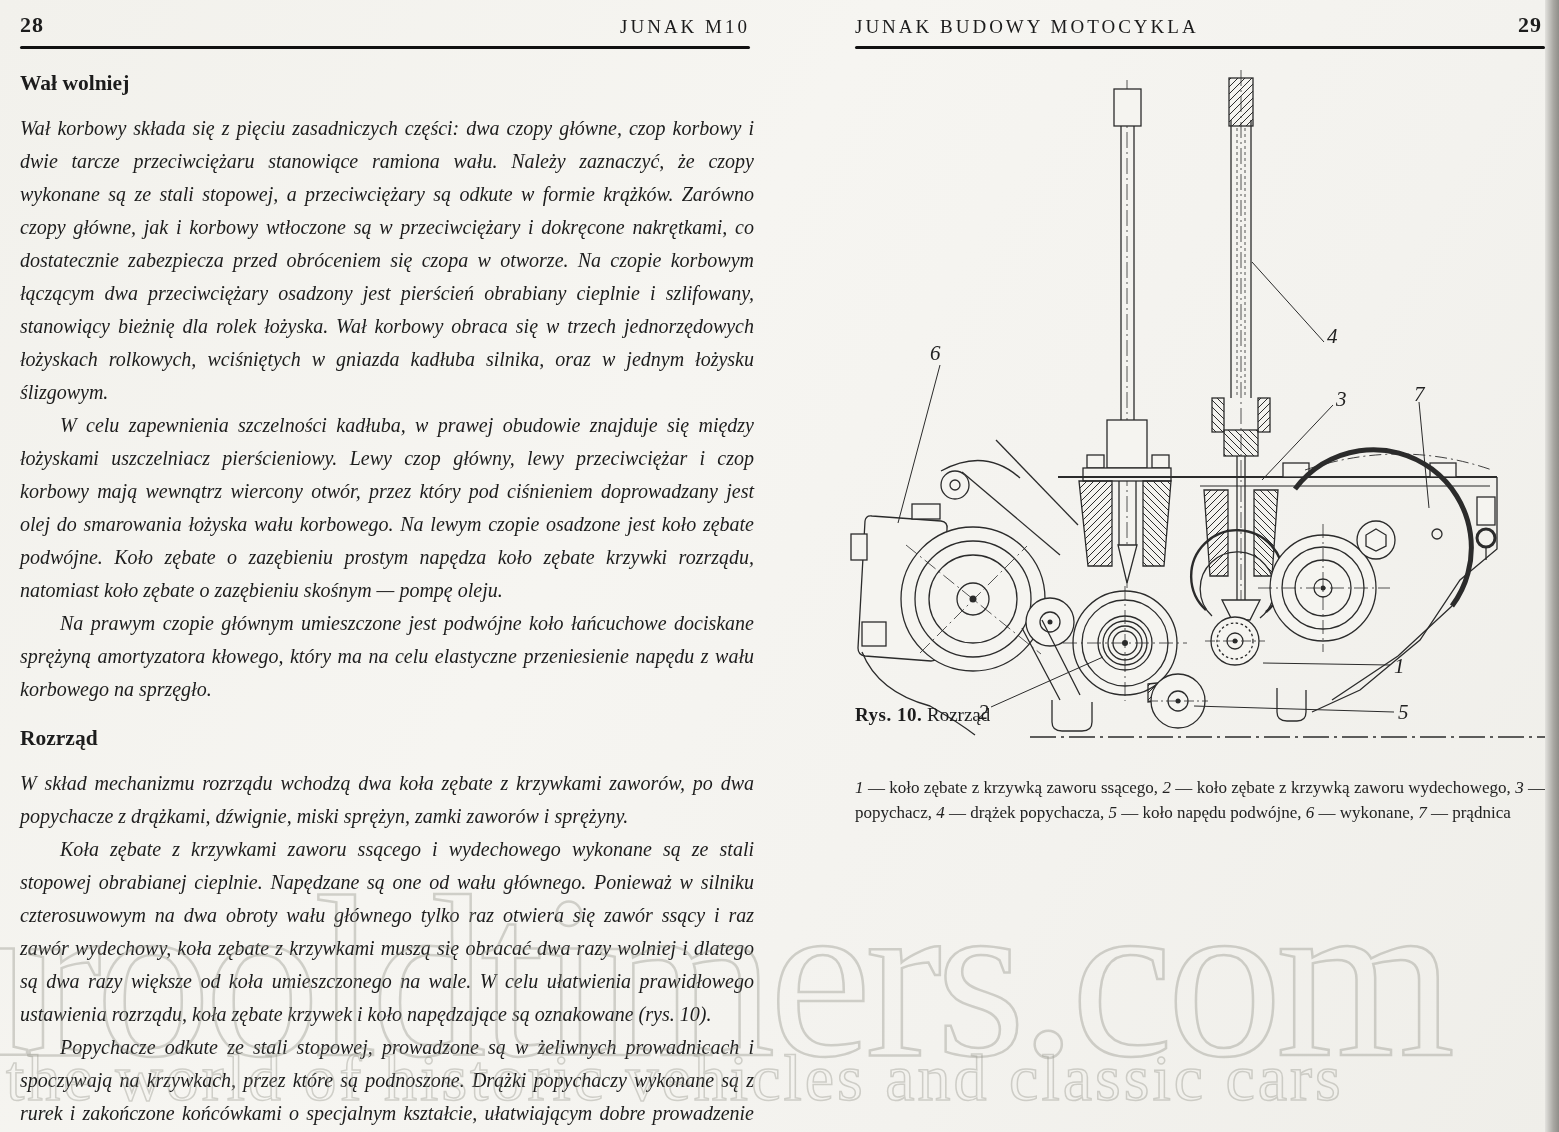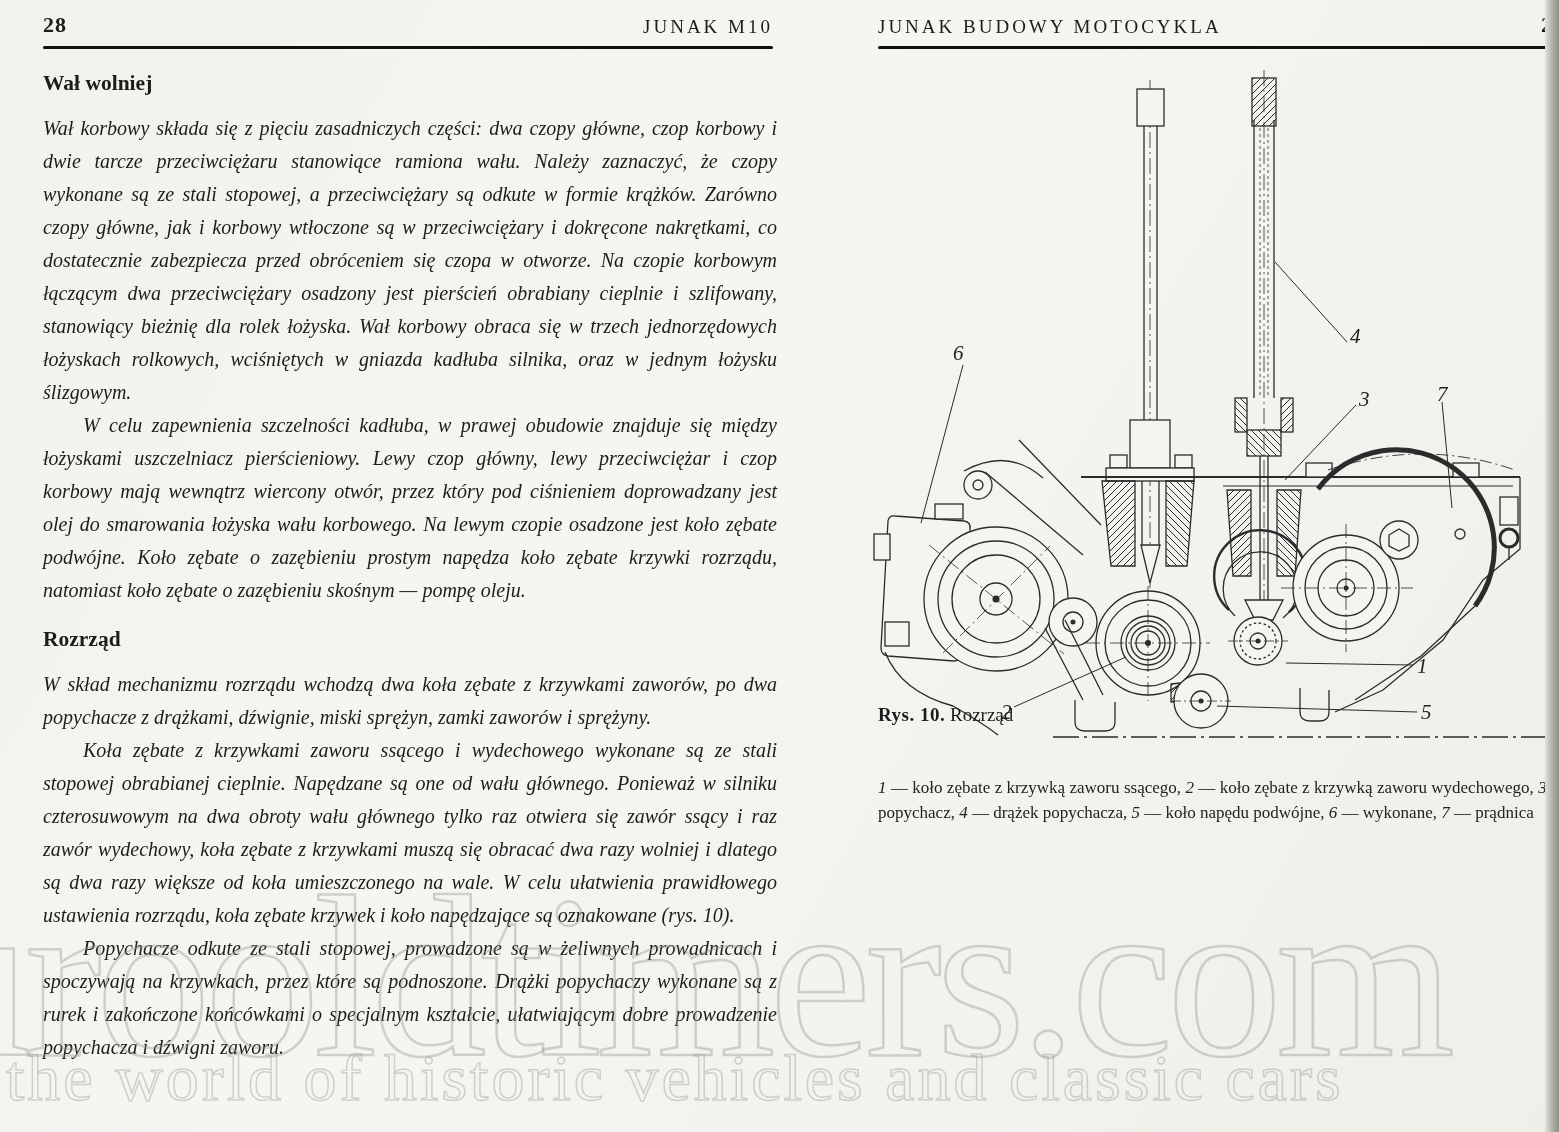--- a/index.html
+++ b/index.html
@@ -1,19 +1,19 @@
 <!DOCTYPE html>
 <html><head>
 <meta charset="utf-8">
 <style>
   html,body{margin:0;padding:0;}
   body{width:1559px;height:1132px;position:relative;overflow:hidden;
        background:linear-gradient(120deg,#f2f1ec 0%,#f6f5f1 40%,#f3f2ee 70%,#efeee9 100%);
        font-family:"Liberation Serif",serif;color:#1c1c1c;}
-  .page{position:absolute;top:0;height:1132px;overflow:hidden;margin-left:23px;}
+  .page{position:absolute;top:0;height:1132px;overflow:hidden;}
   .page-left{left:0;width:779px;}
   .page-right{left:780px;width:779px;}
   .pagehead{position:absolute;top:12px;display:flex;justify-content:space-between;align-items:flex-end;}
   .page-left .pagehead{left:20px;width:730px;}
   .page-right .pagehead{left:75px;width:687px;}
   .pagenum{font-weight:bold;font-size:22px;letter-spacing:1px;}
   .runtitle{font-size:19px;letter-spacing:3px;text-align:right;}
   .headrule{position:absolute;top:46px;height:3px;background:#111;border-radius:2px;}
   .page-left .headrule{left:20px;width:730px;}
   .page-right .headrule{left:75px;width:690px;}
@@ -43,20 +43,21 @@
   <div class="pagehead">
     <span class="pagenum">28</span>
     <span class="runtitle">JUNAK M10</span>
   </div>
   <div class="headrule"></div>
 
   <div class="col col-left">
     <h2 class="sect">Wał wolniej</h2>
     <p>Wał korbowy składa się z pięciu zasadniczych części: dwa czopy główne, czop korbowy i dwie tarcze przeciwciężaru stanowiące ramiona wału. Należy zaznaczyć, że czopy wykonane są ze stali stopowej, a przeciwciężary są odkute w formie krążków. Zarówno czopy główne, jak i korbowy wtłoczone są w przeciwciężary i dokręcone nakrętkami, co dostatecznie zabezpiecza przed obróceniem się czopa w otworze. Na czopie korbowym łączącym dwa przeciwciężary osadzony jest pierścień obrabiany cieplnie i szlifowany, stanowiący bieżnię dla rolek łożyska. Wał korbowy obraca się w trzech jednorzędowych łożyskach rolkowych, wciśniętych w gniazda kadłuba silnika, oraz w jednym łożysku ślizgowym.</p>
     <p class="ind">W celu zapewnienia szczelności kadłuba, w prawej obudowie znajduje się między łożyskami uszczelniacz pierścieniowy. Lewy czop główny, lewy przeciwciężar i czop korbowy mają wewnątrz wiercony otwór, przez który pod ciśnieniem doprowadzany jest olej do smarowania łożyska wału korbowego. Na lewym czopie osadzone jest koło zębate podwójne. Koło zębate o zazębieniu prostym napędza koło zębate krzywki rozrządu, natomiast koło zębate o zazębieniu skośnym — pompę oleju.</p>
+    <p class="ind">Na prawym czopie głównym umieszczone jest podwójne koło łańcuchowe dociskane sprężyną amortyzatora kłowego, który ma na celu elastyczne przeniesienie napędu z wału korbowego na sprzęgło.</p>
     <h2 class="sect mt">Rozrząd</h2>
     <p>W skład mechanizmu rozrządu wchodzą dwa koła zębate z krzywkami zaworów, po dwa popychacze z drążkami, dźwignie, miski sprężyn, zamki zaworów i sprężyny.</p>
     <p class="ind">Koła zębate z krzywkami zaworu ssącego i wydechowego wykonane są ze stali stopowej obrabianej cieplnie. Napędzane są one od wału głównego. Ponieważ w silniku czterosuwowym na dwa obroty wału głównego tylko raz otwiera się zawór ssący i raz zawór wydechowy, koła zębate z krzywkami muszą się obracać dwa razy wolniej i dlatego są dwa razy większe od koła umieszczonego na wale. W celu ułatwienia prawidłowego ustawienia rozrządu, koła zębate krzywek i koło napędzające są oznakowane (rys. 10).</p>
     <p class="ind">Popychacze odkute ze stali stopowej, prowadzone są w żeliwnych prowadnicach i spoczywają na krzywkach, przez które są podnoszone. Drążki popychaczy wykonane są z rurek i zakończone końcówkami o specjalnym kształcie, ułatwiającym dobre prowadzenie popychacza i dźwigni zaworu.</p>
   </div>
 </div>
 
 <div class="page page-right">
   <div class="pagehead">
     <span class="runtitle">JUNAK BUDOWY MOTOCYKLA</span>

